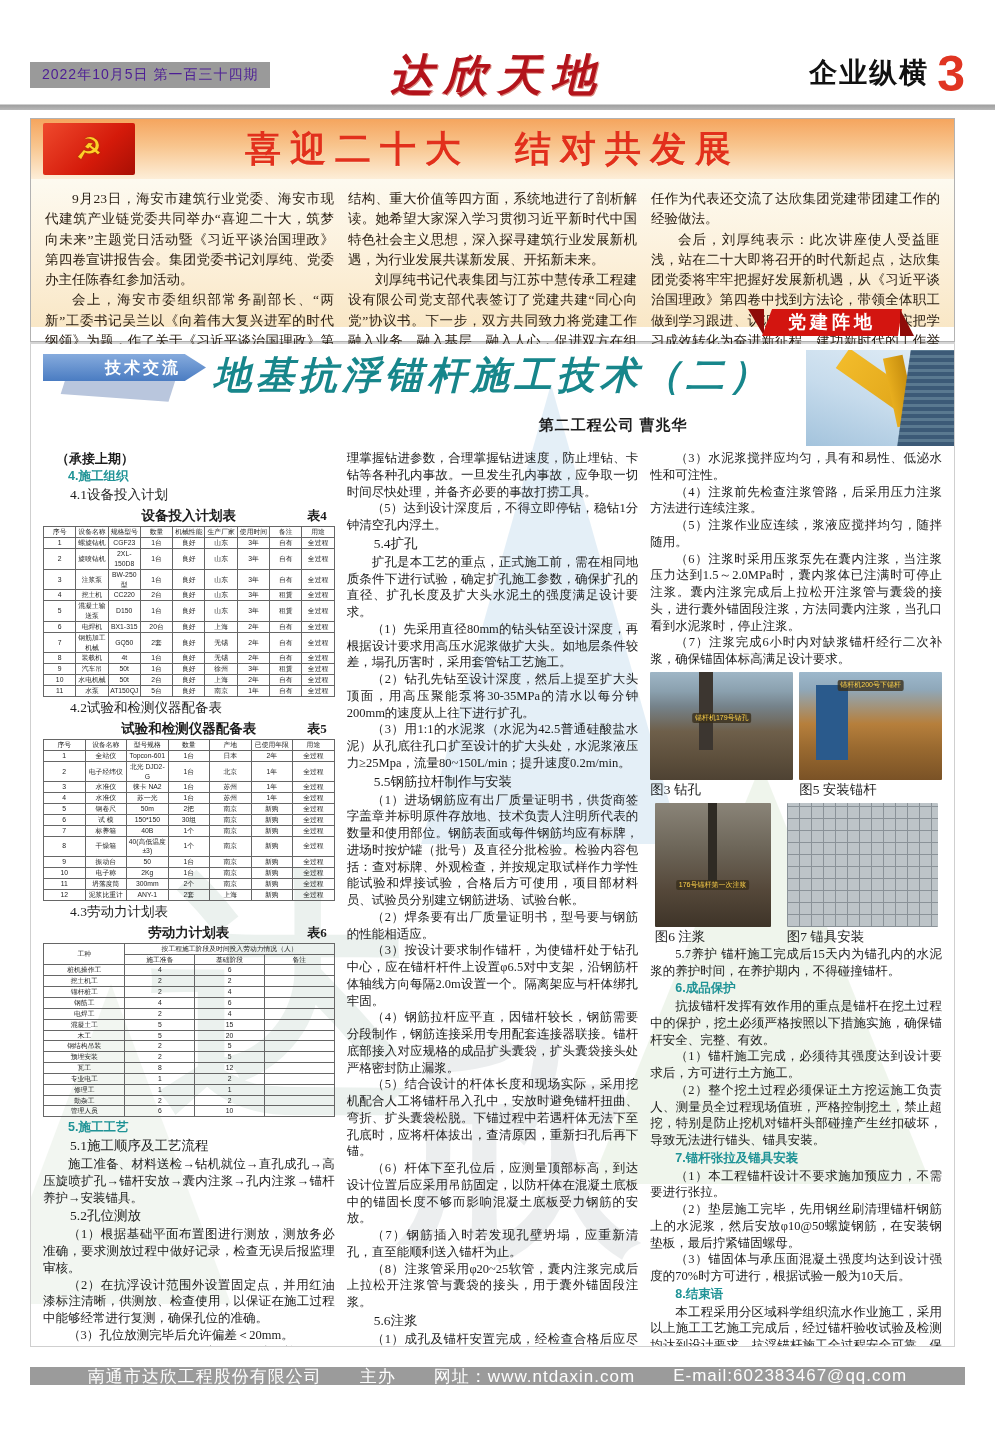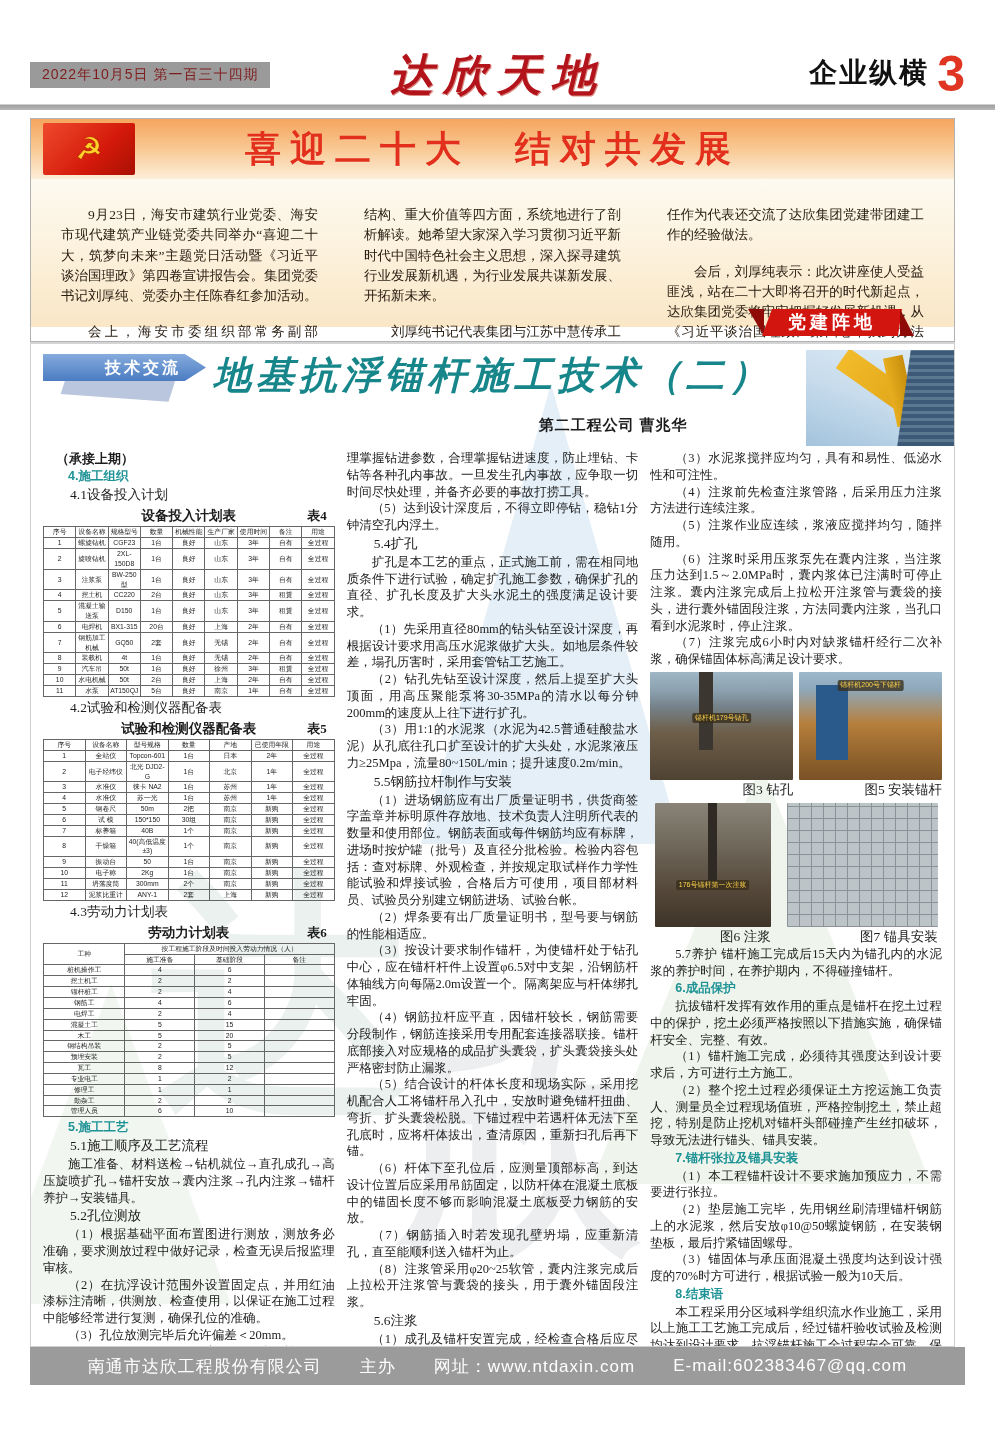--- a/index.html
+++ b/index.html
@@ -1,20 +1,20 @@
 <!DOCTYPE html>
 <html><head>
 <meta charset="utf-8">
 <style>
   html,body{margin:0;padding:0;background:#e8e8e8;}
   .page{position:relative;width:995px;height:1437px;margin:0 auto;background:#fff;overflow:hidden;
         font-family:"Liberation Serif","DejaVu Serif",serif;color:#1c1c1c;}
   
   .masthead{position:absolute;left:0;top:0;width:100%;height:108px;}
-  .date-box{position:absolute;left:30px;top:62px;background:#9a9a9a;color:#7f1d1d;
+  .date-box{position:absolute;left:30px;top:62px;background:#9a9a9a;color:#4c1d95;
             font-family:"Liberation Sans",sans-serif;font-size:14px;padding:4px 12px;letter-spacing:1px;}
   .paper-title{position:absolute;left:0;right:0;top:46px;text-align:center;color:#b3131b;
                font-size:44px;font-weight:bold;letter-spacing:10px;font-style:italic;
                text-shadow:1px 1px 0 #d98a80;}
   .section-block{position:absolute;right:30px;top:52px;display:flex;align-items:flex-end;gap:8px;}
   .section-name{font-size:28px;font-weight:bold;letter-spacing:2px;color:#111;padding-bottom:4px;}
   .page-number{font-size:50px;line-height:44px;font-weight:bold;color:#e03522;font-family:"Liberation Sans",sans-serif;}
   .masthead-rule{position:absolute;left:0;top:104px;width:100%;height:5px;
                  border-top:1px solid #cfcfcf;background:linear-gradient(#9f9f9f,#b9b9b9);}
   
@@ -24,21 +24,21 @@
      background:linear-gradient(180deg,#f5a55e 0%,#f8c58e 45%,#fdeed8 100%);}
   .a1-title{margin:0;text-align:center;line-height:60px;font-size:36px;font-weight:bold;
             color:#e2301c;letter-spacing:9px;text-shadow:0 1px 0 #fff3;}
   .flag{position:absolute;left:12px;top:4px;width:92px;height:52px;
         background:linear-gradient(135deg,#ef4a2d 0%,#d41a0a 60%,#a80f04 100%);
         border-radius:2px;display:flex;align-items:center;justify-content:center;}
   .flag .emblem{color:#ffd028;font-size:30px;line-height:1;text-shadow:0 0 2px #8a4a00;}
   .a1-body{display:flex;gap:14px;padding:10px 14px 6px 14px;height:132px;
            background:linear-gradient(180deg,#fdfaf0 0%,#fcf0da 55%,#f9e7c6 100%);}
   .a1col{flex:1;font-size:13.5px;line-height:1.5;text-align:justify;color:#2b2014;}
-  .a1col p{margin:16px;}
+  .a1col p{margin:0;}
   
   .badge-wrap{position:absolute;right:52px;bottom:5px;height:27px;}
   .pb-badge{position:relative;display:inline-block;background:#d31510;color:#fff;
             font-family:"Liberation Sans",sans-serif;font-weight:bold;font-size:18px;
             line-height:27px;padding:0 26px;letter-spacing:4px;
             clip-path:polygon(10px 0,100% 0,calc(100% - 4px) 100%,0 100%);}
   .badge-wing-l{position:absolute;left:-14px;top:0;width:0;height:0;
             border-top:27px solid #8f0b08;border-left:16px solid transparent;}
   .badge-wing-r{position:absolute;right:-12px;top:0;width:0;height:0;
             border-bottom:27px solid #8f0b08;border-right:14px solid transparent;}
@@ -95,36 +95,36 @@
   .pA{background:linear-gradient(180deg,#9fb6c6 0%,#8aa0ae 18%,#75828a 32%,#6e5f4a 55%,#5d4f3c 80%,#4e4233 100%);}
   .pA::before{content:"";position:absolute;left:34%;top:0;width:10%;height:72%;background:#3c3630;}
   .pB{background:linear-gradient(180deg,#a9c4d6 0%,#b8ccd8 12%,#77684f 32%,#5c5340 62%,#433a2c 100%);}
   .pB::before{content:"";position:absolute;left:10%;top:18%;width:80%;height:5%;background:#2e2e2e;transform:rotate(28deg);transform-origin:left top;}
   .pC{background:linear-gradient(180deg,#9db8cc 0%,#8fa8ba 16%,#b67f3c 48%,#9a6a30 70%,#7a5226 100%);}
   .pC::before{content:"";position:absolute;left:12%;top:12%;width:22%;height:70%;background:#2a5a8c;}
   .pD{background:linear-gradient(180deg,#8a8478 0%,#6e675a 35%,#55483a 70%,#3e3428 100%);}
   .pD::before{content:"";position:absolute;left:46%;top:0;width:8%;height:64%;background:#2f2b24;}
   .pE{background:#bdc4c8;background-image:repeating-linear-gradient(90deg,#8a9298 0 1px,transparent 1px 12px),
        repeating-linear-gradient(0deg,#8a9298 0 1px,transparent 1px 12px);}
-  figcaption{text-align:right;font-size:13.5px;margin-top:1px;}
+  figcaption{text-align:left;font-size:13.5px;margin-top:1px;}
   
   .wm{position:absolute;z-index:0;font-weight:bold;pointer-events:none;}
   .wm1{left:120px;top:480px;font-size:260px;color:rgba(165,190,178,.22);}
   .wm2{left:370px;top:640px;font-size:240px;color:rgba(120,135,145,.14);}
   .tri1{position:absolute;left:390px;top:40px;width:0;height:0;z-index:0;
         border-left:130px solid transparent;border-right:130px solid transparent;
         border-bottom:460px solid rgba(178,208,233,.35);}
   .tri2{position:absolute;left:560px;top:420px;width:0;height:0;z-index:0;
         border-left:170px solid transparent;border-right:170px solid transparent;
         border-bottom:420px solid rgba(196,219,185,.28);}
   .tri3{position:absolute;left:-40px;top:640px;width:0;height:0;z-index:0;
         border-left:120px solid transparent;border-right:120px solid transparent;
         border-bottom:320px solid rgba(230,238,228,.5);}
   
-  .footer{position:absolute;left:30px;right:30px;bottom:52px;height:38px;background:#9b9b9b;
+  .footer{position:absolute;left:30px;right:30px;bottom:52px;height:18px;background:#9b9b9b;
           color:#fff;display:flex;justify-content:center;align-items:center;gap:38px;
           font-family:"Liberation Sans",sans-serif;font-size:17px;letter-spacing:1px;}
 </style>
 </head>
 <body>
 
 <div class="page">
 
   <div class="masthead">
     <div class="date-box">2022年10月5日 第一百三十四期</div>

